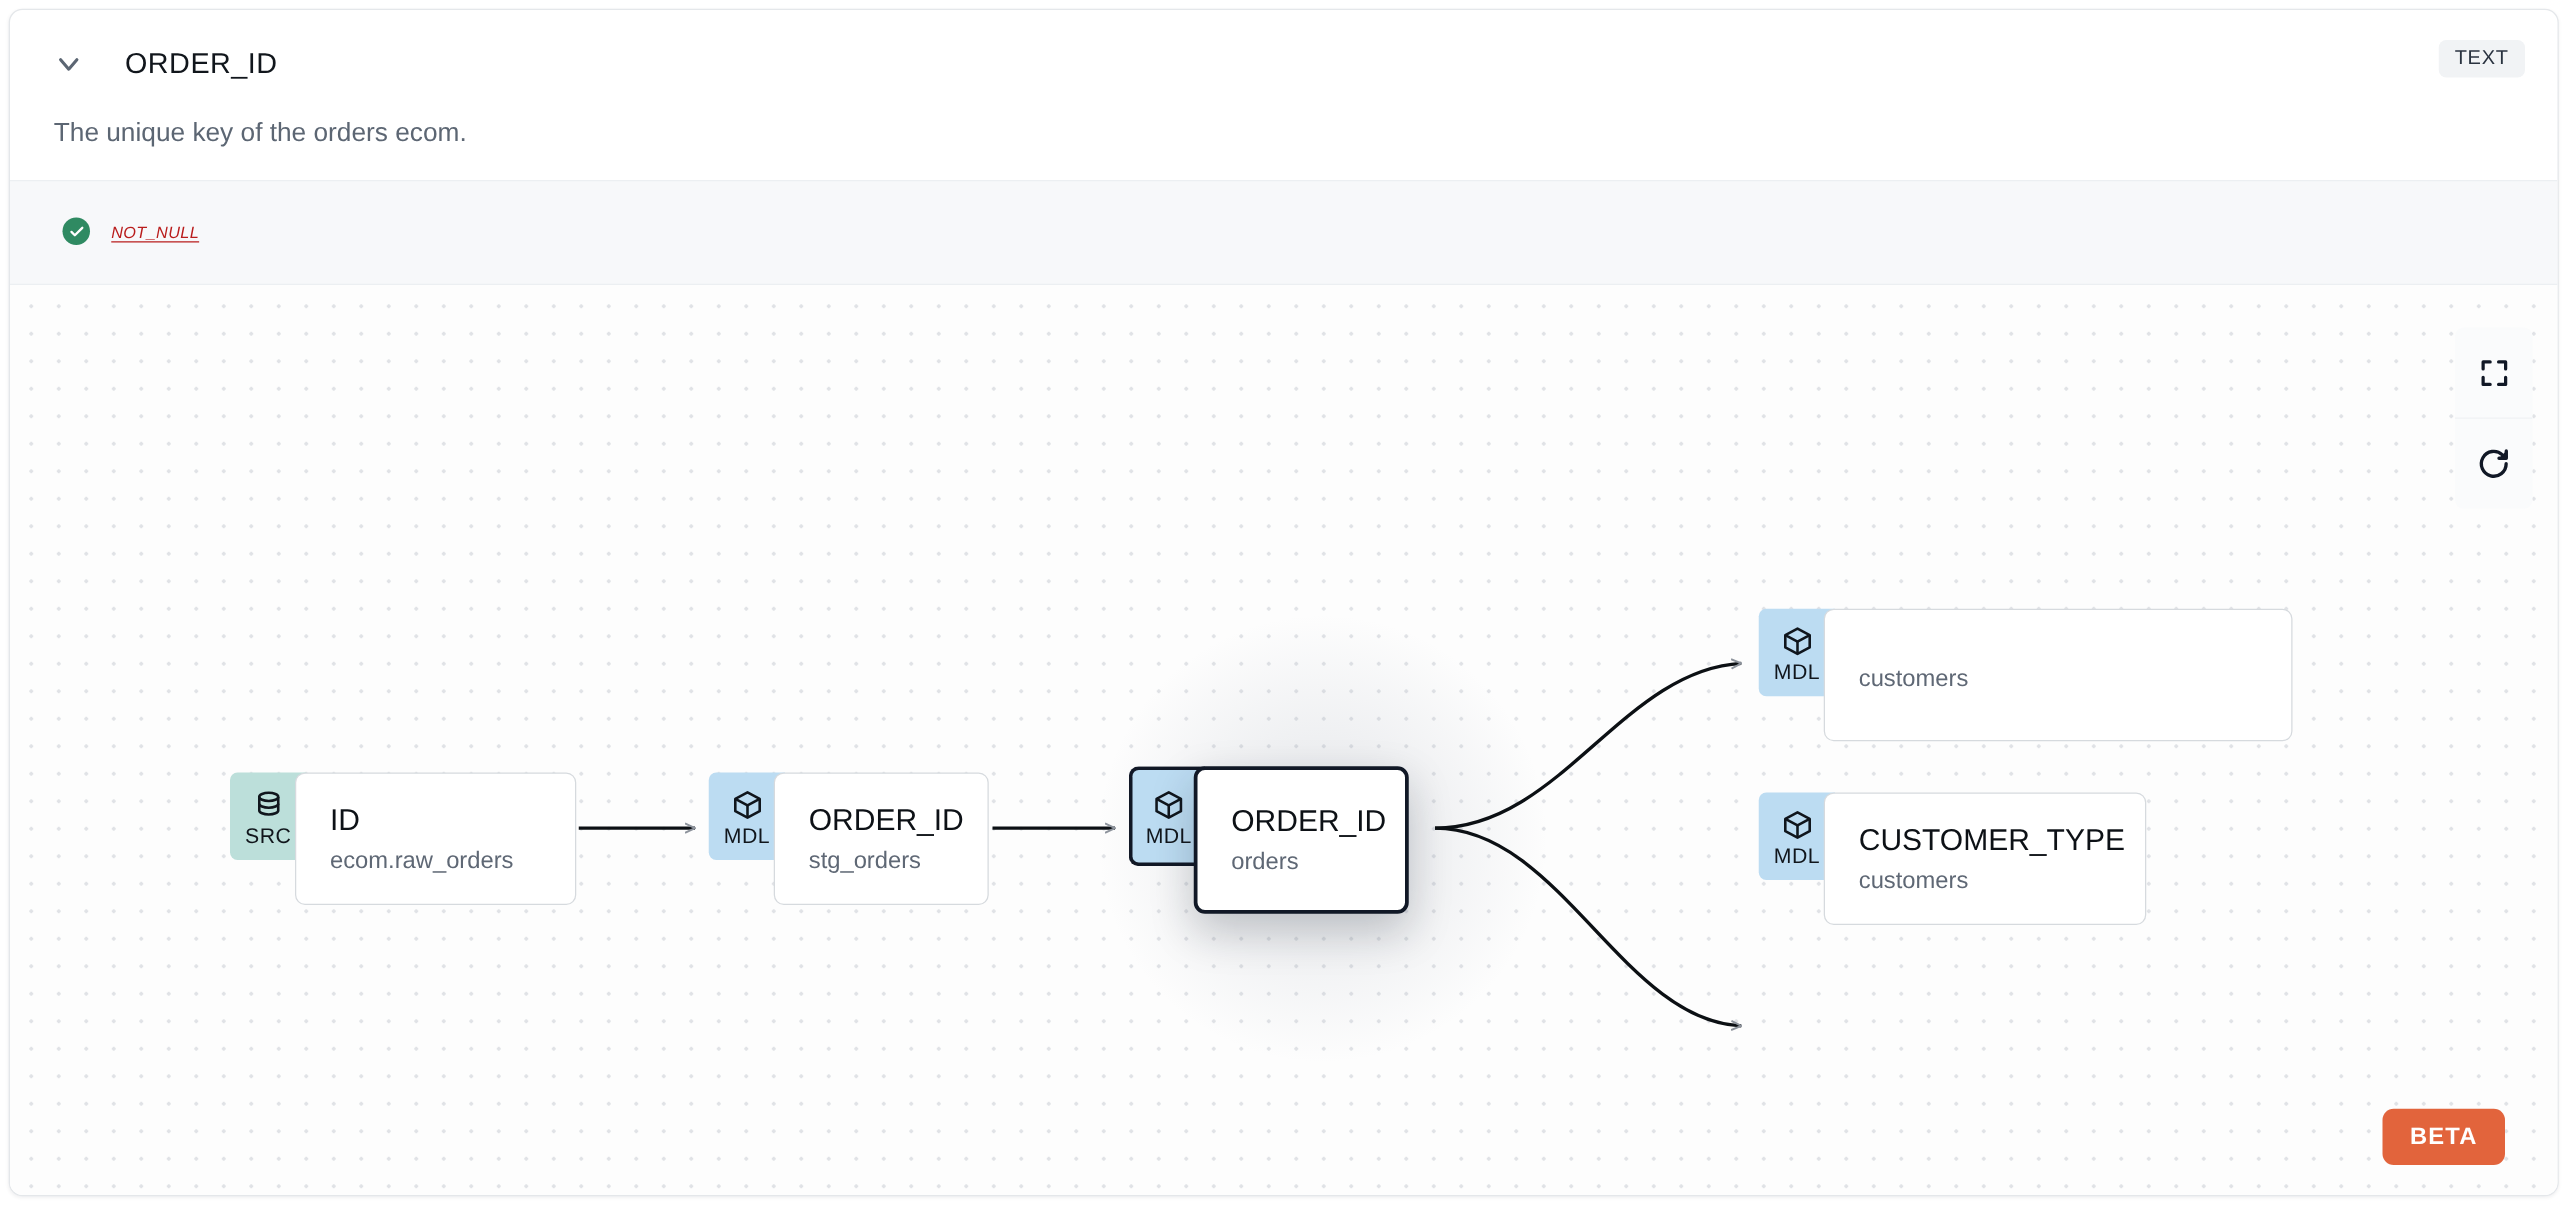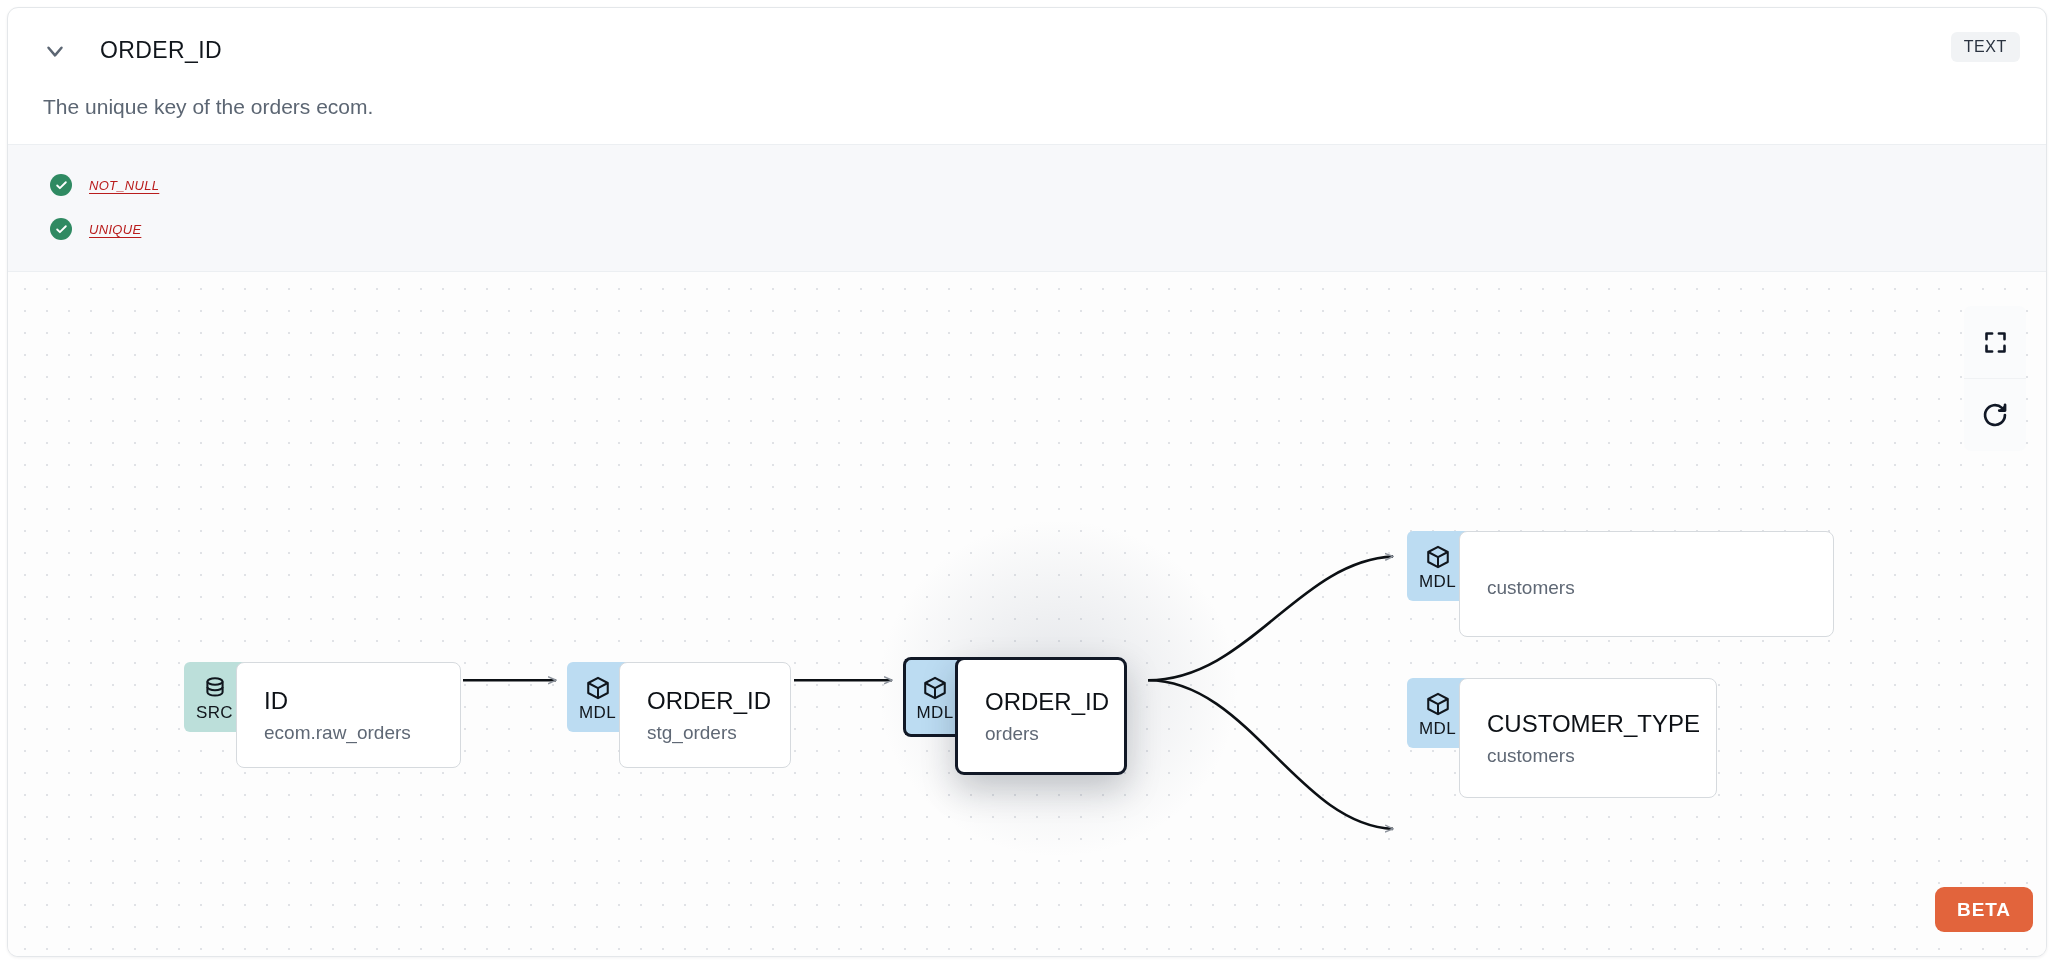--- a/index.html
+++ b/index.html
@@ -228,21 +228,21 @@
     justify-content: center;
     cursor: pointer;
     background: transparent;
   }
   .tool-btn + .tool-btn { border-top: 1px solid #f0f2f4; }
   .tool-btn svg { display:block; }
 
   
   .beta-badge {
     position: absolute;
-    right: 13px;
+    right: 42px;
     bottom: 24px;
     background: #e2643c;
     color: #ffffff;
     font-size: 19px;
     font-weight: bold;
     letter-spacing: 0.9px;
     padding: 13px 22px;
     border-radius: 9px;
     line-height: 1;
     cursor: pointer;
@@ -268,28 +268,20 @@
 
     <div class="tests">
       <div class="test-row">
         <span class="check-icon">
           <svg width="13" height="13" viewBox="0 0 24 24" fill="none" stroke="#ffffff" stroke-width="3.4" stroke-linecap="round" stroke-linejoin="round">
             <polyline points="20 6 9 17 4 12"></polyline>
           </svg>
         </span>
         <a class="test-link">NOT_NULL</a>
       </div>
-      <div class="test-row">
-        <span class="check-icon">
-          <svg width="13" height="13" viewBox="0 0 24 24" fill="none" stroke="#ffffff" stroke-width="3.4" stroke-linecap="round" stroke-linejoin="round">
-            <polyline points="20 6 9 17 4 12"></polyline>
-          </svg>
-        </span>
-        <a class="test-link">UNIQUE</a>
-      </div>
     </div>
 
     <div class="canvas">
 
       <svg class="edges-svg" viewBox="0 0 2038 690" preserveAspectRatio="none">
         <defs>
           <marker id="arrow" markerWidth="9" markerHeight="9" refX="8" refY="4.5" orient="auto" markerUnits="userSpaceOnUse">
             <path d="M0,1 L8,4.5 L0,8" fill="none" stroke="#8d939c" stroke-width="1.5"></path>
           </marker>
           <radialGradient id="selglow" cx="50%" cy="50%" r="50%">
@@ -370,21 +362,21 @@
 
       <div class="node" style="left:1399px; top:376px;">
         <div class="node-badge mdl" style="height:70px;">
           <svg width="26" height="26" viewBox="0 0 24 24" fill="none" stroke="#10161d" stroke-width="1.9" stroke-linejoin="round">
             <path d="M12 2.6 21 7.4v9.2L12 21.4 3 16.6V7.4z"></path>
             <path d="M3 7.4 12 12.2 21 7.4"></path>
             <path d="M12 12.2V21.4"></path>
           </svg>
           <span class="badge-text">MDL</span>
         </div>
-        <div class="node-body" style="width:258px; height:120px;">
+        <div class="node-body" style="width:258px; height:106px;">
           <div class="node-name">CUSTOMER_TYPE</div>
           <div class="node-sub">customers</div>
         </div>
       </div>
 
       <div class="canvas-toolbar">
         <div class="tool-btn">
           <span>
             <svg width="27" height="27" viewBox="0 0 24 24" fill="none" stroke="#111826" stroke-width="2.3" stroke-linecap="round" stroke-linejoin="round">
               <polyline points="4 9 4 4 9 4"></polyline>

